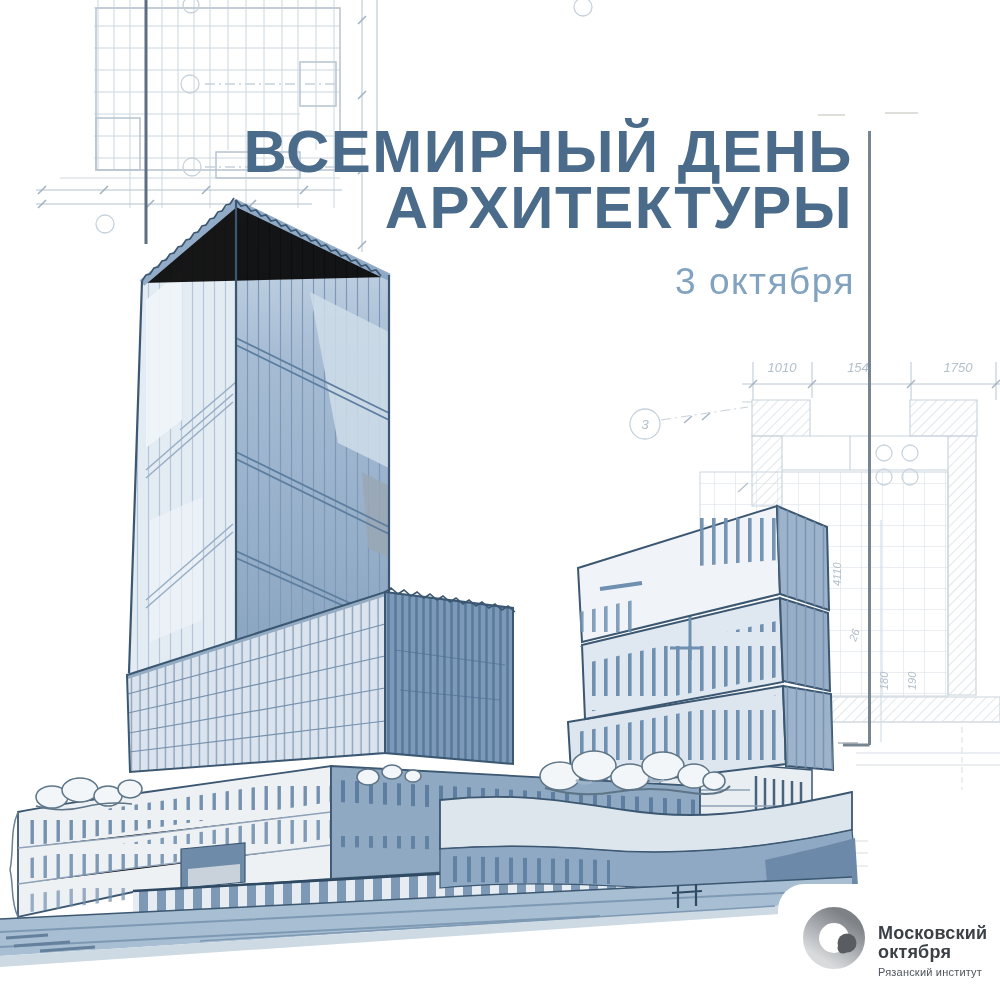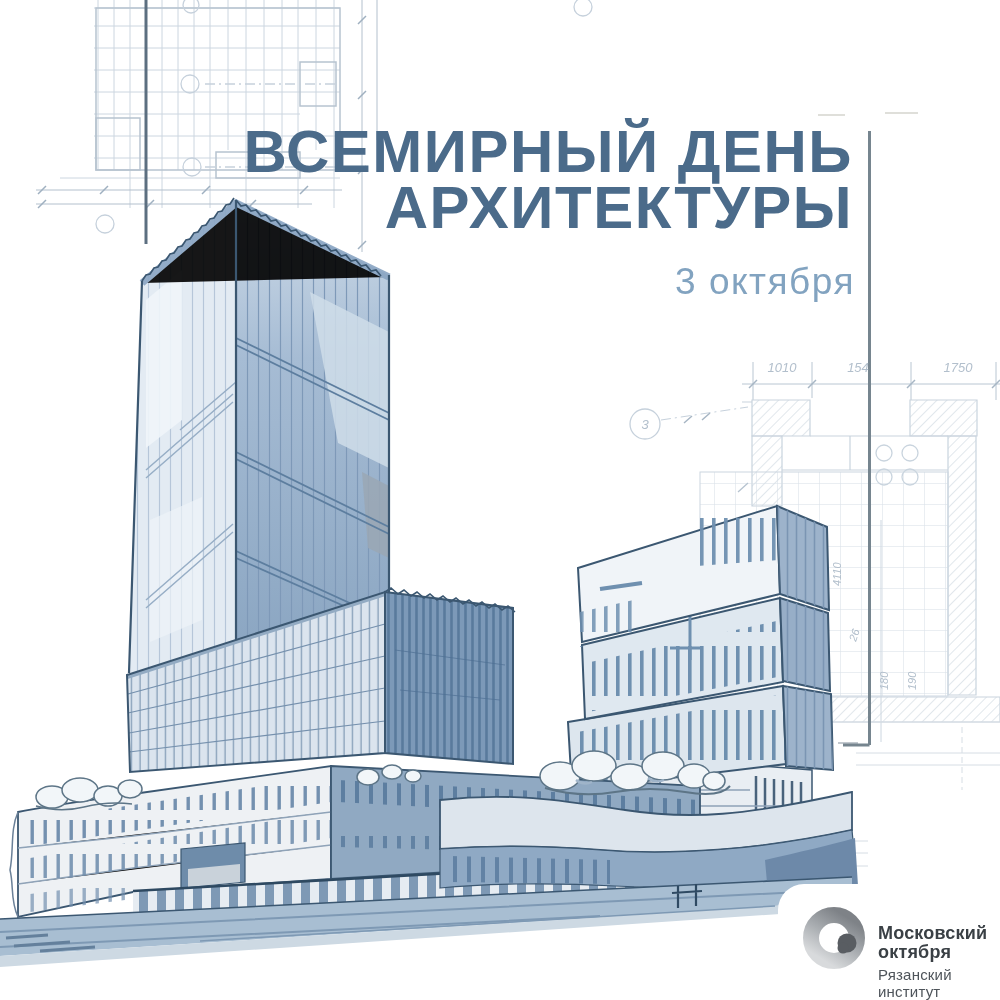--- a/index.html
+++ b/index.html
@@ -8,21 +8,21 @@
   .stage svg.scene{position:absolute;left:0;top:0;}
   .title-block{position:absolute;top:124px;right:147px;text-align:right;
     color:#4b6b8a;font-weight:bold;font-size:60px;line-height:56px;letter-spacing:1.5px;white-space:nowrap;}
   .date-block{position:absolute;top:261px;right:145px;text-align:right;
     color:#82a3c0;font-size:37px;letter-spacing:1.5px;white-space:nowrap;}
   .logo-card{position:absolute;left:778px;top:884px;width:222px;height:116px;
     background:#ffffff;border-top-left-radius:26px;}
   .logo-ring{position:absolute;left:24px;top:22px;width:64px;height:64px;}
   .logo-text{position:absolute;left:100px;top:22px;margin-top:18px;}
   .logo-name{color:#3a4045;font-weight:bold;font-size:18px;line-height:19px;letter-spacing:0.2px;}
-  .logo-sub{color:#4e545a;font-size:15px;margin-top:4px;letter-spacing:0.2px;}
+  .logo-sub{color:#4e545a;font-size:11px;margin-top:4px;letter-spacing:0.2px;}
   text.bp{font-family:"Liberation Sans",sans-serif;font-style:italic;fill:#b2bfcc;}
 </style>
 </head>
 <body>
 
 <div class="stage">
 
 <svg class="scene" width="1000" height="1000" viewBox="0 0 1000 1000">
   <defs>
     <pattern id="pTL" width="11" height="12" patternUnits="userSpaceOnUse">

